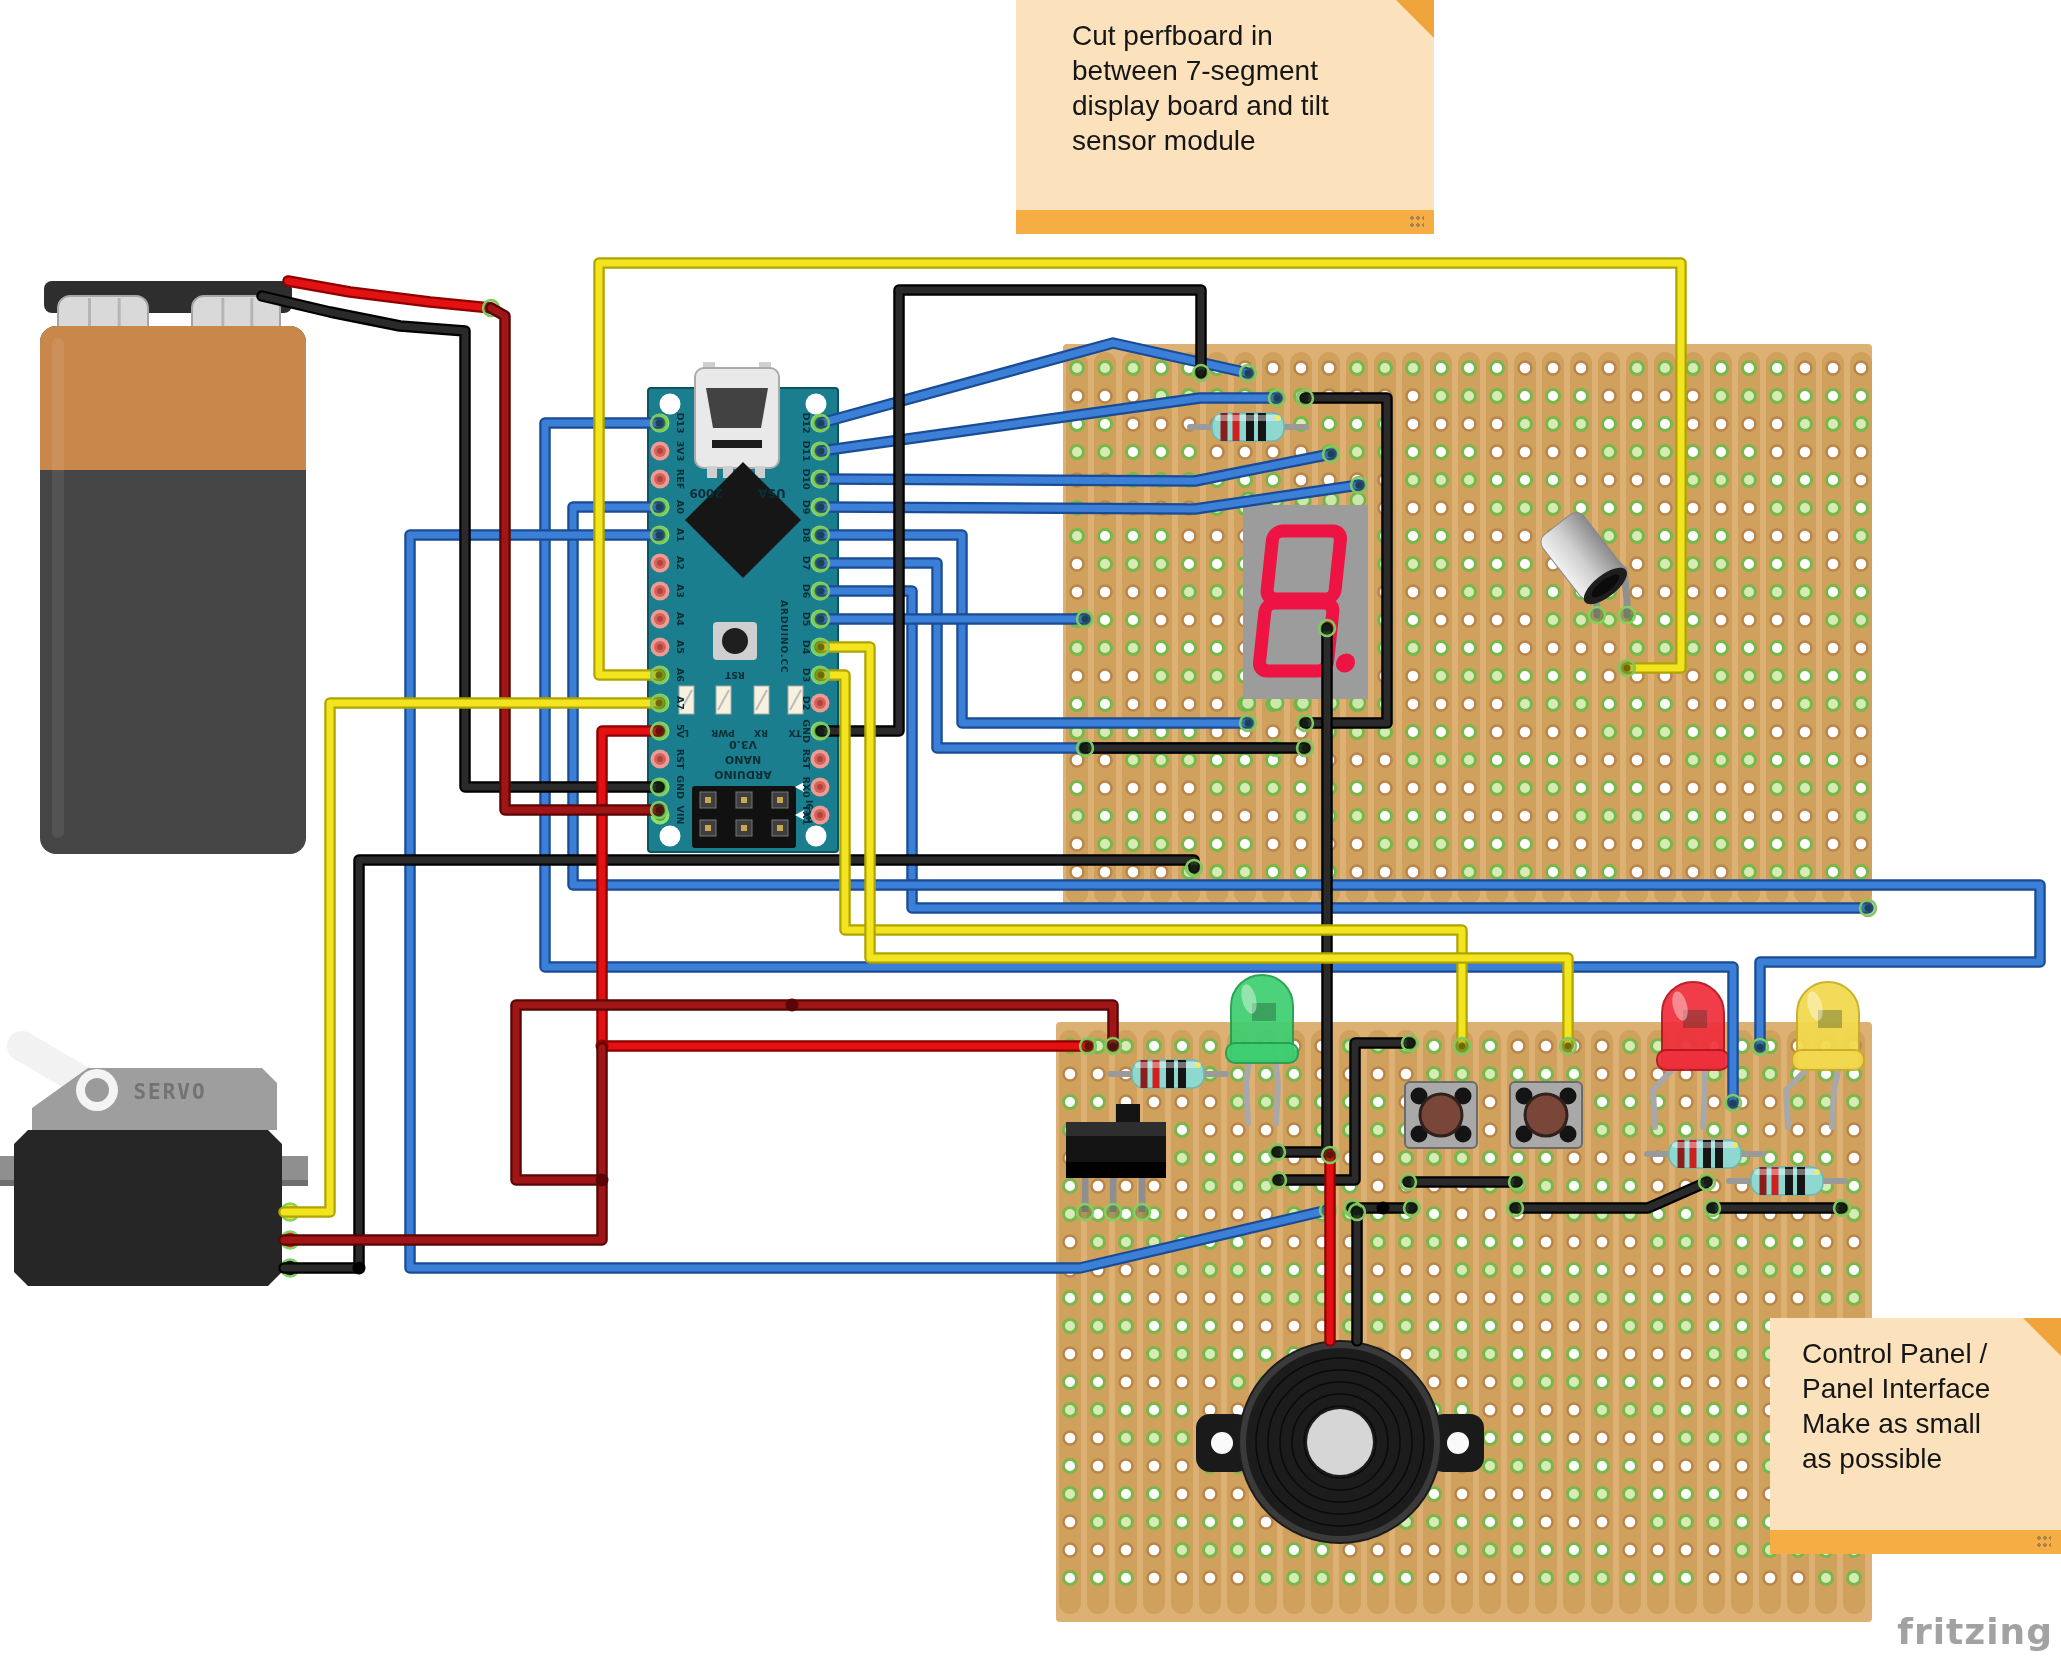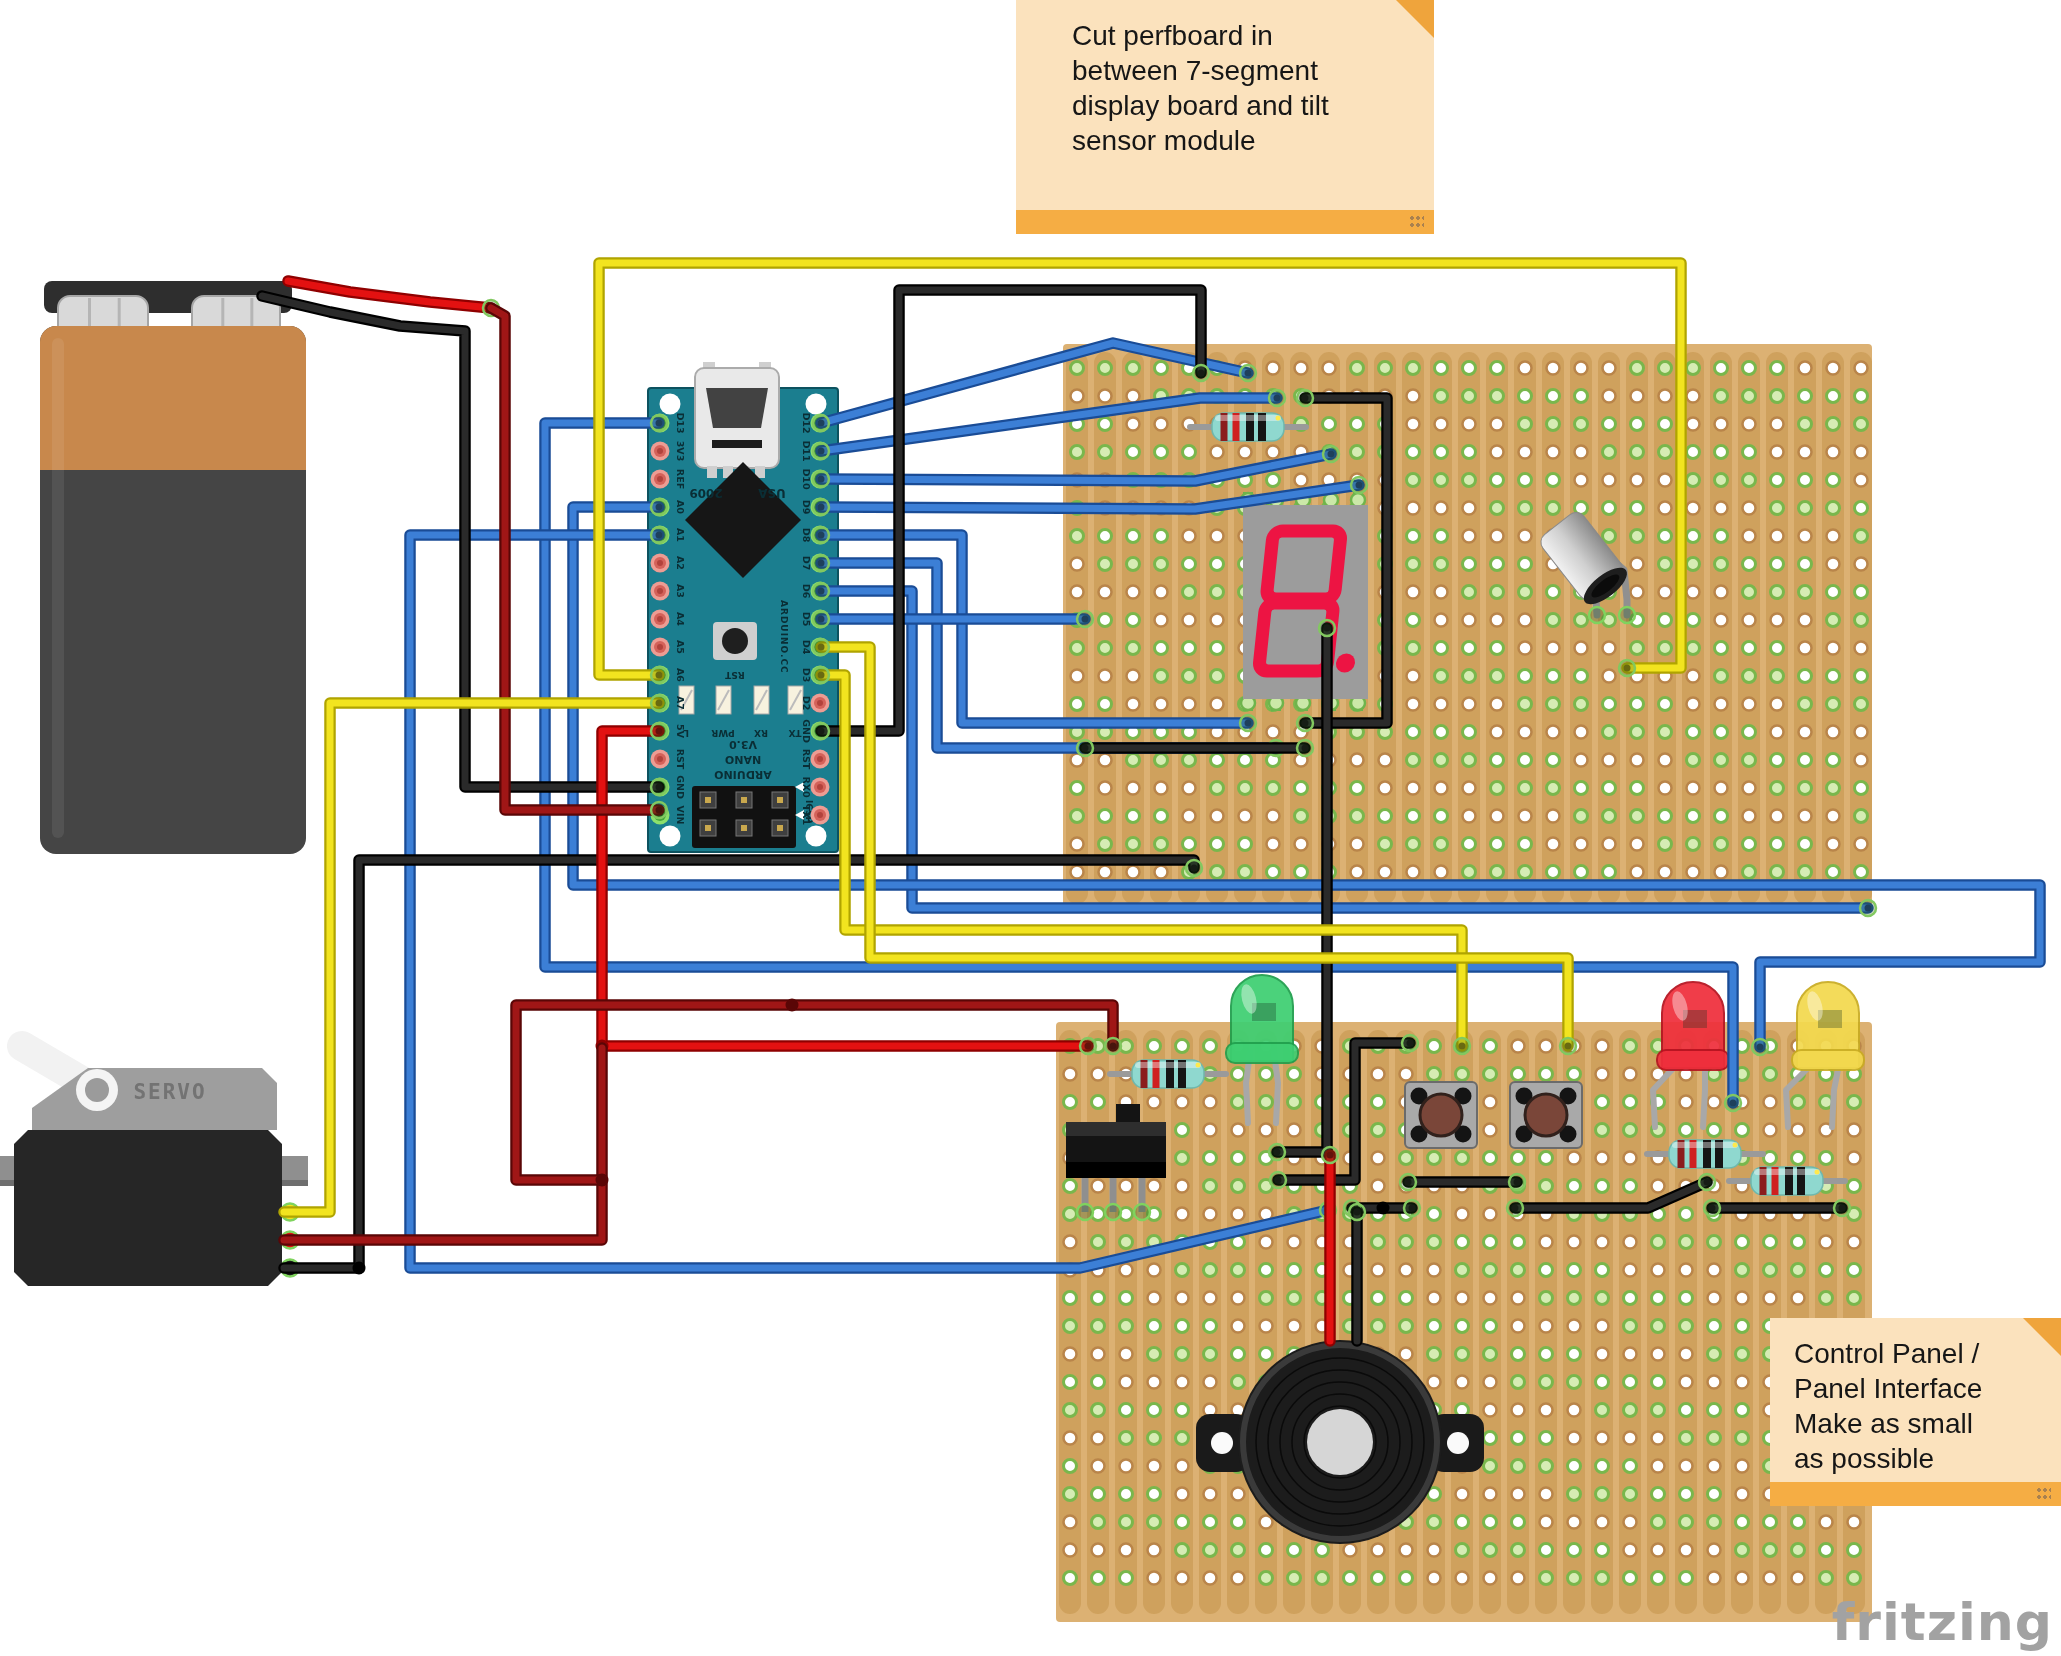--- a/index.html
+++ b/index.html
@@ -19,21 +19,21 @@
         radial-gradient(circle at 8px 2px,#A9814F 1.6px,transparent 2px),
         radial-gradient(circle at 14px 2px,#A9814F 1.6px,transparent 2px),
         radial-gradient(circle at 2px 9px,#A9814F 1.6px,transparent 2px),
         radial-gradient(circle at 8px 9px,#A9814F 1.6px,transparent 2px),
         radial-gradient(circle at 14px 9px,#A9814F 1.6px,transparent 2px);}
   #battery-label{left:62px;top:468px;width:222px;text-align:center;
       font-size:70px;color:#fff;font-family:"DejaVu Sans",sans-serif;}
   #servo-label{left:100px;top:1080px;width:140px;text-align:center;
       font-size:21px;font-weight:bold;letter-spacing:2px;color:#737373;
       font-family:"DejaVu Sans Mono",monospace;}
-  #watermark{right:8px;bottom:4px;font-size:52px;font-weight:bold;color:#A2A2A2;
+  #watermark{right:8px;bottom:4px;font-size:36px;font-weight:bold;color:#A2A2A2;
       font-family:"DejaVu Sans",sans-serif;letter-spacing:1px;}
 </style>
 </head>
 <body>
 
 <div id="stage">
   <svg id="scene" width="2061" height="1656" viewBox="0 0 2061 1656">
       <defs>
         <linearGradient id="silver" x1="0" y1="0" x2="1" y2="0">
           <stop offset="0%" stop-color="#F2F2F2"></stop>
@@ -1835,21 +1835,21 @@
         <div class="pad">
           <div>Cut perfboard in</div>
           <div>between 7-segment</div>
           <div>display board and tilt</div>
           <div>sensor module</div>
         </div>
         <div class="bar"></div>
         <div class="fold"></div>
         <div class="grip"></div>
       </div>
-      <div class="note" style="left: 1770px; top: 1318px; width: 291px; height: 188px;">
+      <div class="note" style="left: 1770px; top: 1318px; width: 291px; height: 236px; padding-left: 8px;">
         <div class="pad">
           <div>Control Panel /</div>
           <div>Panel Interface</div>
           <div>Make as small</div>
           <div>as possible</div>
         </div>
         <div class="bar"></div>
         <div class="fold"></div>
         <div class="grip"></div>
       </div>

